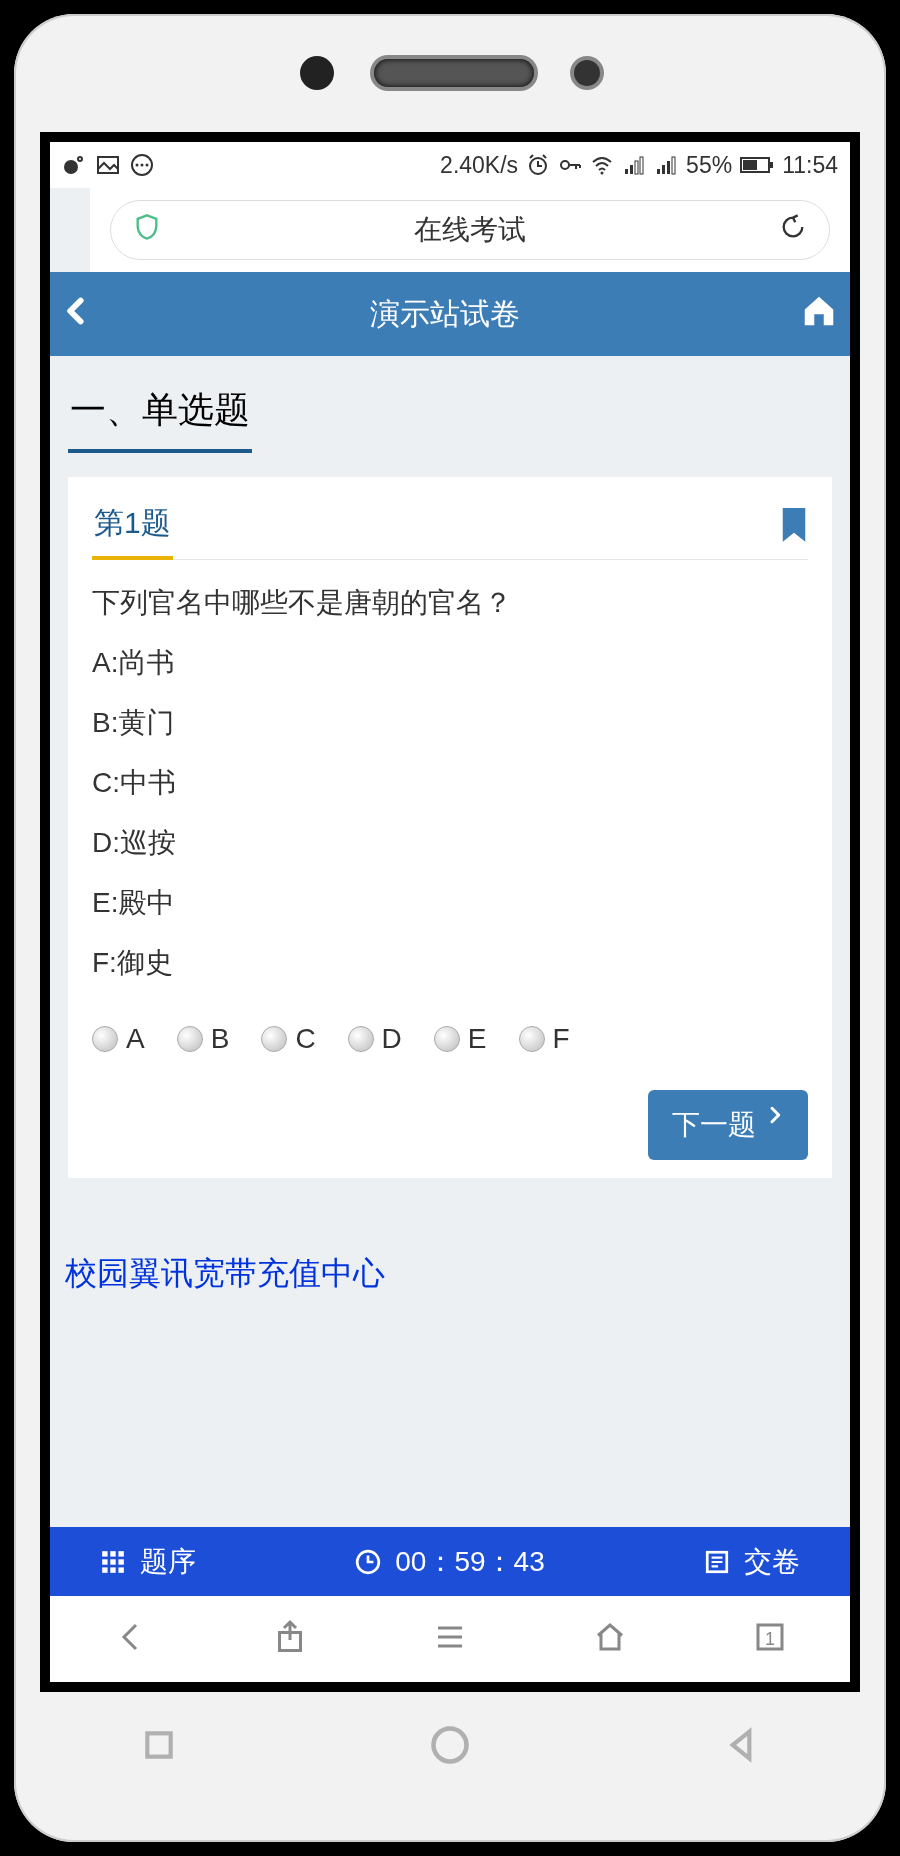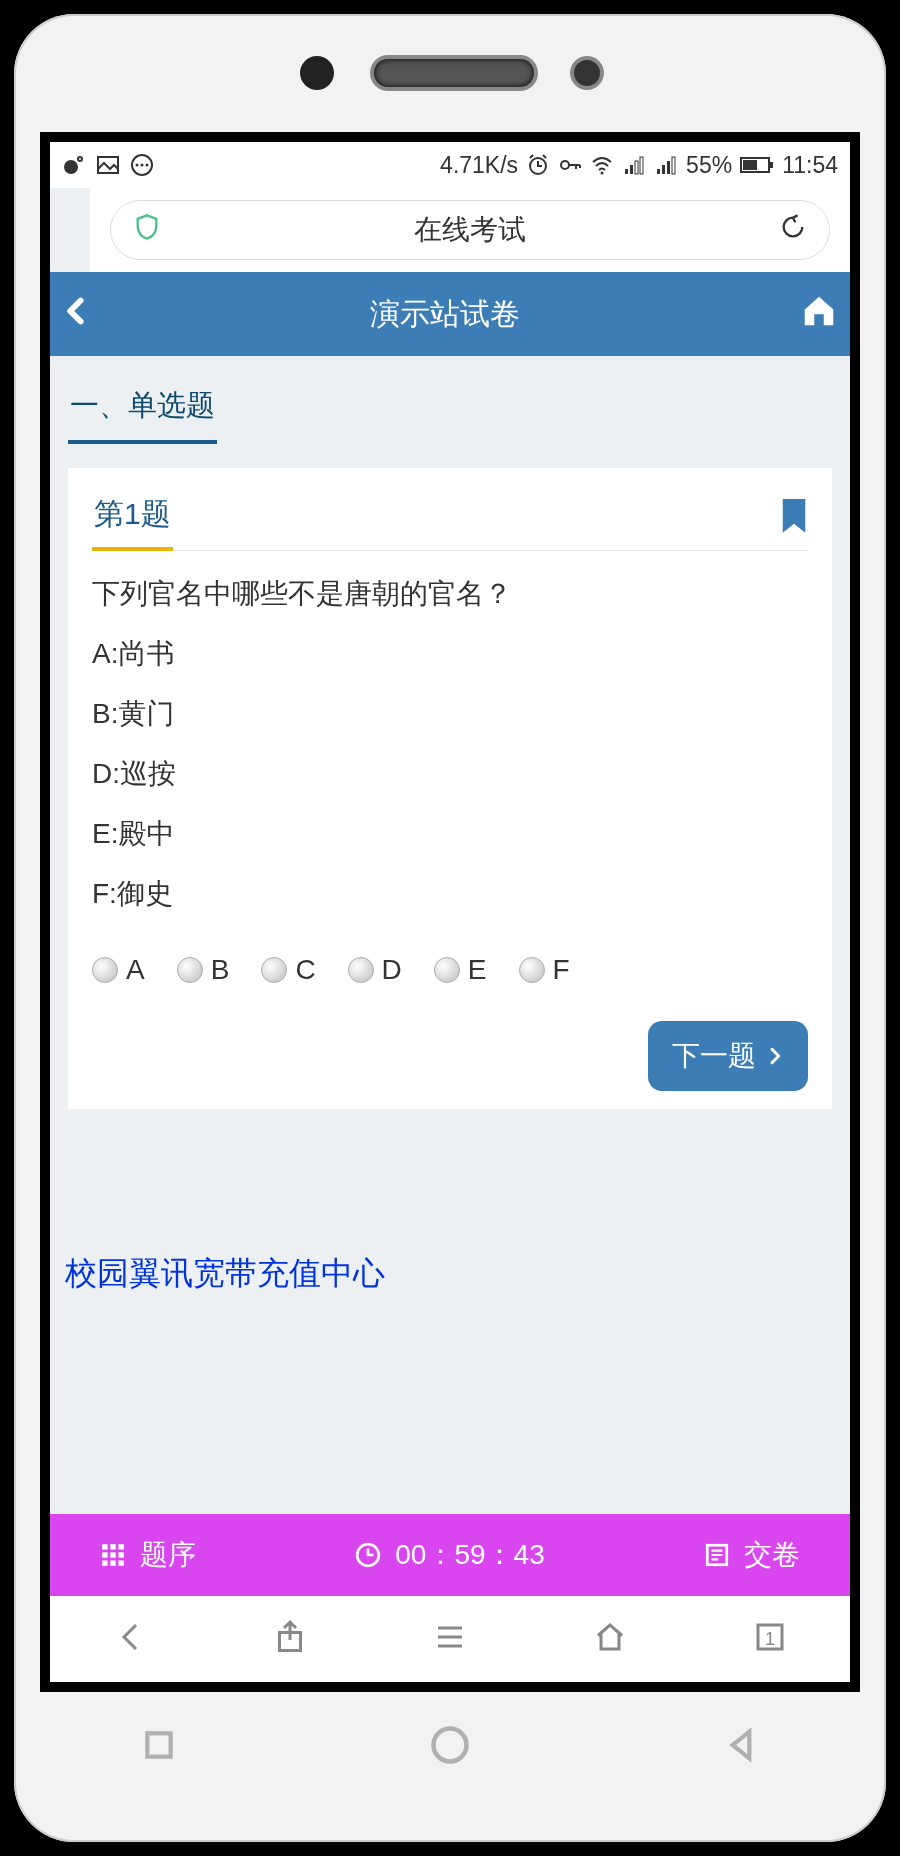--- a/index.html
+++ b/index.html
@@ -65,22 +65,22 @@
       padding: 0 12px;
       color: #fff; font-size: 30px;
     }
     .app-header .center { flex: 1; text-align: center; }
     
     .section-tab-row {
       padding: 24px 18px 0 18px;
     }
     .section-tab {
       display: inline-block;
-      font-size: 29px;
-      color: #0c4a6e;
+      font-size: 36px;
+      color: #000000;
       padding: 6px 2px 14px 2px;
       border-bottom: 4px solid #1d5a8c;
       font-weight: 500;
     }
     
     .card {
       margin: 24px 18px 0 18px;
       background: #fff;
       padding: 24px 24px 18px 24px;
     }
@@ -105,32 +105,32 @@
     }
     .choice { display: flex; align-items: center; gap: 8px; }
     .radio {
       width: 26px; height: 26px; border-radius: 50%;
       background: radial-gradient(circle at 35% 35%, #fff 0%, #ddd 50%, #bbb 100%);
       border: 1px solid #aaa;
     }
     .next-row { display: flex; justify-content: flex-end; margin-top: 30px; }
     .next-btn {
       background: #3d7db6; color: #fff; font-size: 28px; padding: 14px 24px;
-      border-radius: 14px; display: flex; align-items: center; gap: 10px;
+      border-radius: 6px; display: flex; align-items: flex-start; gap: 10px;
     }
     .watermark {
       position: absolute; left: 0; top: 1110px;
       color: #0033dd; font-size: 32px; font-weight: 400;
       pointer-events: none;
       margin-left: 15px;
     }
     
     .exam-footer {
       margin-top: auto;
-      height: 82px; background: #d946ef; color: #fff;
+      height: 69px; background: #1d4ed8; color: #fff;
       display: flex; align-items: center; justify-content: space-between;
       padding: 0 50px; font-size: 28px;
     }
     .ef-item { display: flex; align-items: center; gap: 14px; }
     
     .browser-nav {
       height: 86px; background: #fff;
       display: flex; align-items: center; justify-content: space-around;
       color: #888;
     }
@@ -171,21 +171,21 @@
         <span class="sicon">
             <svg viewBox="0 0 24 24">
               <circle cx="12" cy="12" r="10" fill="none" stroke="#333" stroke-width="2"></circle>
               <circle cx="7" cy="12" r="1.5" fill="#333"></circle>
               <circle cx="12" cy="12" r="1.5" fill="#333"></circle>
               <circle cx="17" cy="12" r="1.5" fill="#333"></circle>
             </svg>
           </span>
       </div>
       <div class="status-right">
-        <span>4.71K/s</span>
+        <span>2.40K/s</span>
         <span class="sicon">
             <svg viewBox="0 0 24 24">
               <circle cx="12" cy="13" r="8" fill="none" stroke="#333" stroke-width="2"></circle>
               <path d="M12 8 V13 H16 M4 5 L7 2 M20 5 L17 2" fill="none" stroke="#333" stroke-width="2"></path>
             </svg>
           </span>
         <span class="sicon">
             <svg viewBox="0 0 24 24">
               <circle cx="7" cy="12" r="4" fill="none" stroke="#333" stroke-width="2"></circle>
               <path d="M11 12 H22 M18 12 V16 M22 12 V15" stroke="#333" stroke-width="2"></path>
@@ -255,20 +255,21 @@
       <div class="card-head">
         <span class="q-title">第1题</span>
         <span class="bookmark"><svg viewBox="0 0 24 32">
               <path d="M2 0 H22 V30 L12 22 L2 30 Z" fill="#3d7db6"></path>
             </svg></span>
       </div>
       <div class="q-body">
         <div class="stem">下列官名中哪些不是唐朝的官名？</div>
         <div class="opt">A:尚书</div>
         <div class="opt">B:黄门</div>
+        <div class="opt">C:中书</div>
         <div class="opt">D:巡按</div>
         <div class="opt">E:殿中</div>
         <div class="opt">F:御史</div>
 
         <div class="choices">
           <label class="choice">
               <span class="radio"></span>
               <span>A</span>
             </label>
           <label class="choice">

